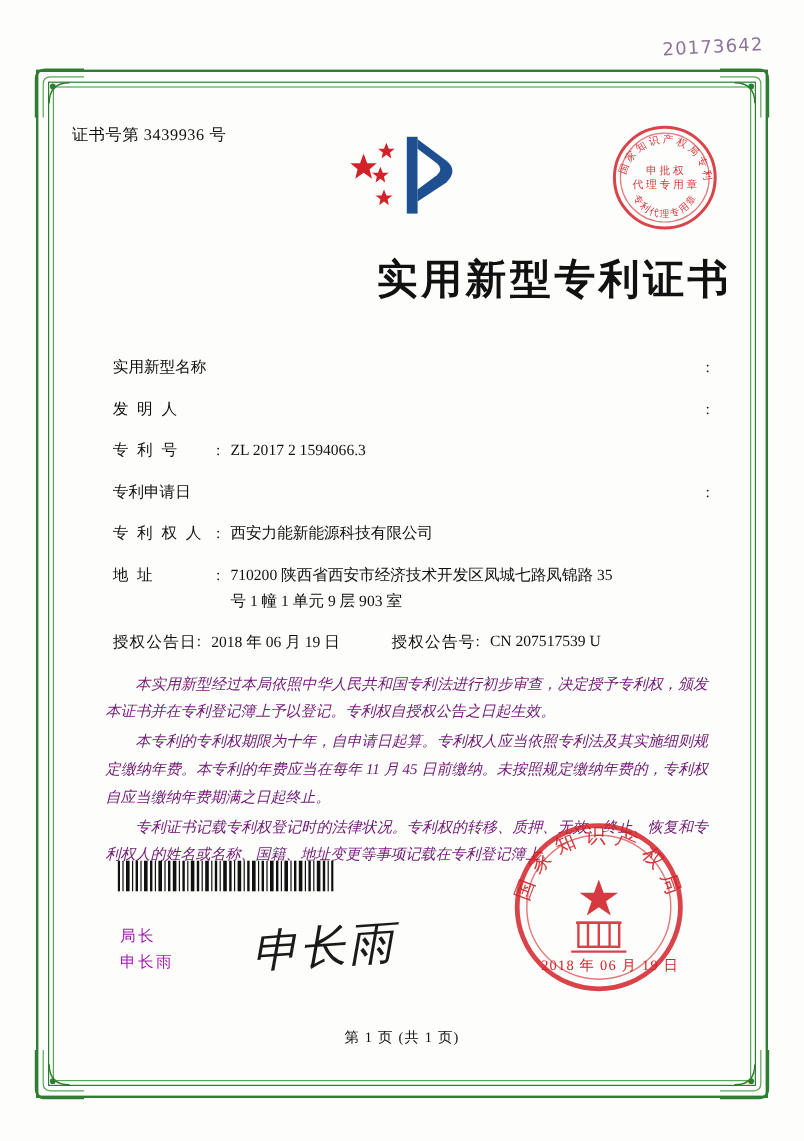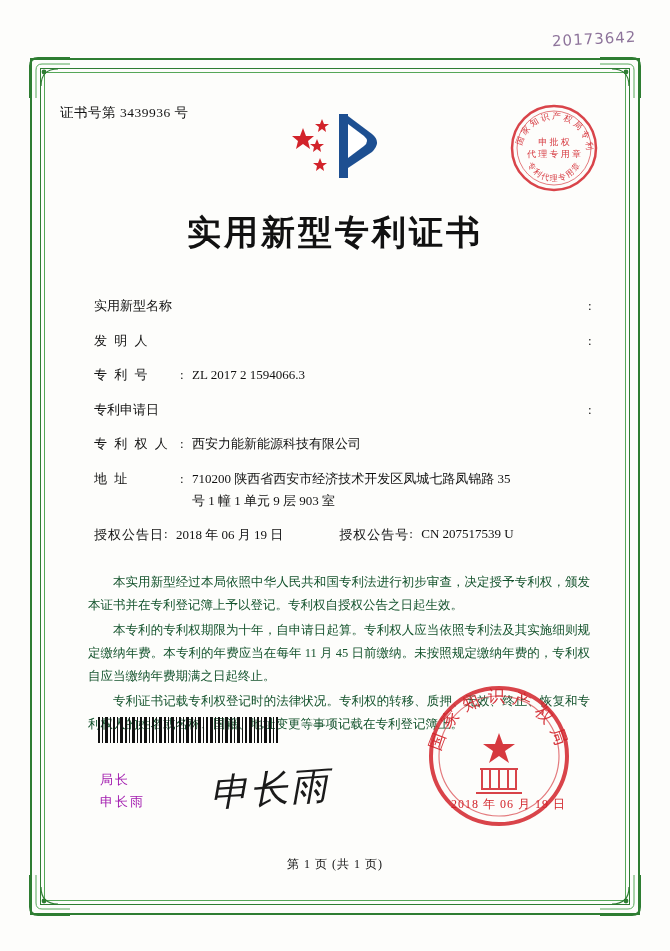--- a/index.html
+++ b/index.html
@@ -100,21 +100,21 @@
   .seal-top {
     position: absolute;
     right: 10px;
     top: 14px;
     width: 92px;
     height: 92px;
   }
 
   
   .title {
-    text-align: center;
+    text-align: right;
     font-size: 34px;
     font-weight: bold;
     letter-spacing: 3px;
     margin-top: 88px;
     color: #111;
     font-family: "DejaVu Sans", sans-serif;
   }
 
   
   .fields {
@@ -151,36 +151,37 @@
   .row-split {
     display: flex;
     font-size: 13px;
     margin-bottom: 15px;
     color: #111;
   }
   .row-split .half {
     display: flex;
   }
   .row-split .half.right {
-    margin-left: 56px;
+    margin-left: 43px;
   }
   .row-split .label-s {
     letter-spacing: 1px;
     white-space: nowrap;
   }
 
   
   .paras {
-    margin-top: 27px;
+    margin-top: 15px;
     padding-left: 28px;
     padding-right: 20px;
     font-size: 12.5px;
     line-height: 1.85;
     text-align: justify;
-    color: #14532d;
+    color: #701a75;
+    font-style: italic;
   }
   .paras p {
     margin: 0 0 2px 0;
     text-indent: 2em;
   }
 
   
   .barcode {
     position: absolute;
     left: 38px;

